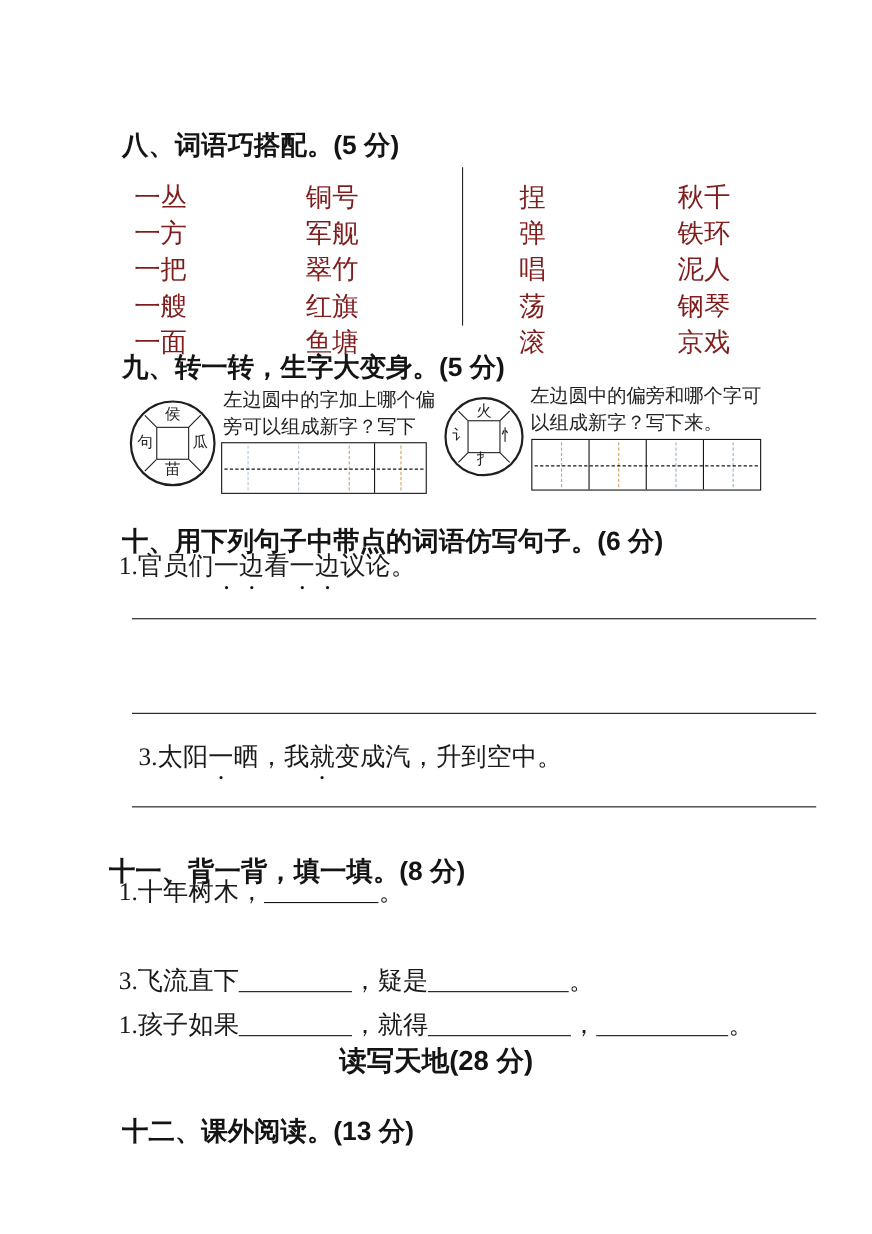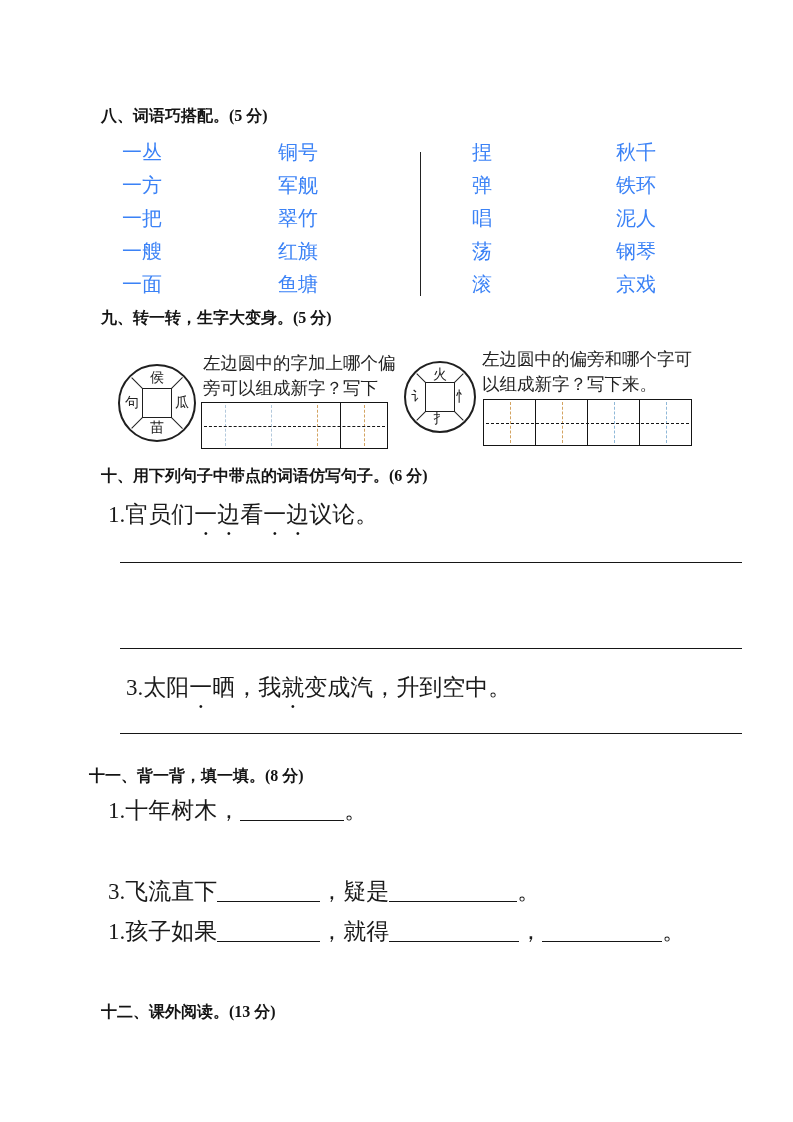--- a/index.html
+++ b/index.html
@@ -1,28 +1,28 @@
 <!DOCTYPE html>
 <html><head>
 <meta charset="utf-8">
 <style>
   html,body{margin:0;padding:0;background:#e8e8e8;}
   .page{position:relative;width:793px;height:1122px;margin:0 auto;background:#ffffff;overflow:hidden;
         font-family:"Liberation Serif", serif;color:#1a1a1a;}
 
-  .hd{position:absolute;margin:5px;font-size:16px;font-weight:700;color:#141414;
-      font-family:Liberation Serif, serif;white-space:nowrap;}
+  .hd{position:absolute;margin:15px;font-size:24px;font-weight:700;color:#141414;
+      font-family:Liberation Sans, sans-serif;white-space:nowrap;}
   .t8{left:96px;top:101px;}
   .t9{left:96px;top:303px;}
   .t10{left:96px;top:461px;}
   .t11{left:84px;top:761px;}
   .t12{left:96px;top:997px;}
 
   
-  .mcol{position:absolute;top:136px;font-size:20px;color:#3b82f6;}
+  .mcol{position:absolute;top:164px;font-size:24px;color:#7f1d1d;}
   .c1{left:122px;} .c2{left:278px;} .c3{left:472px;} .c4{left:616px;text-align:right;}
   .match-item{height:33px;line-height:33px;white-space:nowrap;}
   .vdiv{position:absolute;left:420px;top:152px;height:144px;border-left:1.5px solid #222;}
 
   
   .coin{position:absolute;border:2px solid #1f1f1f;border-radius:50%;background:#fff;}
   .coin-l{left:118px;top:364px;width:74px;height:74px;}
   .coin-r{left:404px;top:361px;width:68px;height:68px;}
   .coin::before,.coin::after{content:'';position:absolute;top:50%;left:50%;width:97%;
       border-top:1.5px solid #1f1f1f;transform:translate(-50%,-50%) rotate(45deg);}
@@ -140,16 +140,17 @@
   <div class="ansline l1"></div>
   <div class="ansline l2"></div>
   <div class="sent s3"><span>3.太阳</span><span class="dot">一</span><span>晒，我</span><span class="dot">就</span><span>变成汽，升到空中。</span></div>
   <div class="ansline l3"></div>
 
   <h2 class="hd t11">十一、背一背，填一填。(8 分)</h2>
   <div class="sent i1"><span>1.十年树木，</span><span class="blank" style="width: 104px;"></span><span>。</span></div>
   <div class="sent i3"><span>3.飞流直下</span><span class="blank" style="width: 103px;"></span><span>，疑是</span><span class="blank" style="width: 128px;"></span><span>。</span></div>
   <div class="sent i4"><span>1.孩子如果</span><span class="blank" style="width: 103px;"></span><span>，就得</span><span class="blank" style="width: 130px;"></span><span>，</span><span class="blank" style="width: 120px;"></span><span>。</span></div>
 
+  <div class="banner">读写天地(28 分)</div>
 
   <h2 class="hd t12">十二、课外阅读。(13 分)</h2>
 
 </div>
 
 </body></html>

